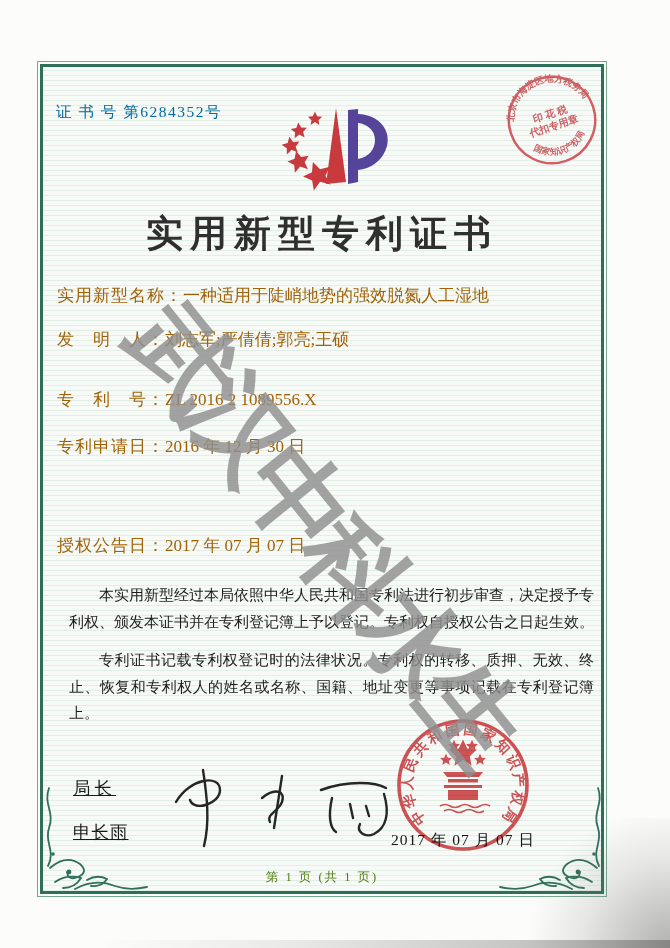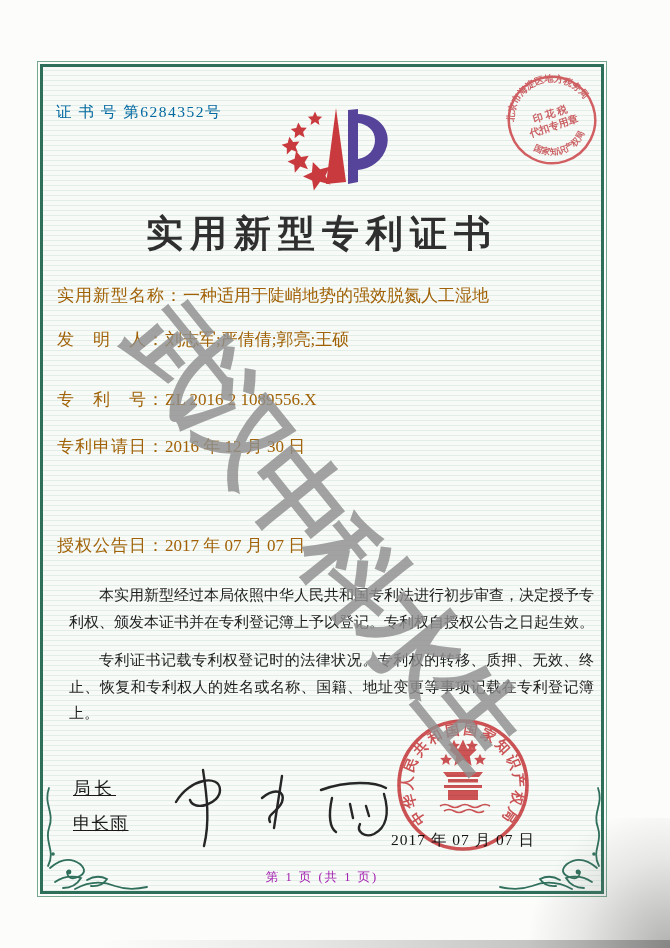--- a/index.html
+++ b/index.html
@@ -17,27 +17,27 @@
   .logo{position:absolute;left:258px;top:102px;width:140px;height:92px;z-index:10;}
   .tax-stamp{position:absolute;left:504px;top:72px;width:96px;height:96px;z-index:40;opacity:.85;}
   .title{position:absolute;left:37px;top:199px;width:570px;text-align:center;
          font-size:37px;font-weight:600;letter-spacing:7px;color:#2f2f2f;z-index:10;margin-top:10px;}
   .field{position:absolute;left:57px;width:545px;font-size:17px;color:#a16207;z-index:10;white-space:nowrap;}
   .field .lbl{letter-spacing:1px;}
   .paras{position:absolute;left:57px;top:570px;width:549px;z-index:10;}
   .paras p{margin:12px;font-size:15px;line-height:26.5px;text-indent:2em;text-align:justify;color:#1c1c1c;}
   .signer{position:absolute;left:73px;top:776px;z-index:10;font-size:17.5px;color:#1a1a1a;text-decoration:underline;}
   .signer .role{letter-spacing:4px;display:block;}
-  .signer .name{display:block;margin-top:11px;letter-spacing:1px;}
+  .signer .name{display:block;margin-top:20px;letter-spacing:1px;}
   .signature{position:absolute;left:158px;top:758px;width:250px;height:100px;z-index:15;}
   .agency-seal{position:absolute;left:388px;top:712px;width:150px;height:150px;z-index:40;
                mix-blend-mode:multiply;opacity:.92;}
   .seal-date{position:absolute;left:391px;top:830px;font-size:15.5px;letter-spacing:1px;color:#141414;z-index:30;white-space:nowrap;}
   .footer{position:absolute;left:37px;top:869px;width:570px;text-align:center;
-          font-size:12.5px;letter-spacing:2px;color:#a21caf;z-index:10;}
+          font-size:12.5px;letter-spacing:2px;color:#4d7c0f;z-index:10;}
   .watermark{position:absolute;left:150px;top:266px;z-index:50;pointer-events:none;
              font-family:"Liberation Sans",sans-serif;font-weight:700;font-size:102px;
              letter-spacing:-10px;color:#8f8f8f;opacity:.82;white-space:nowrap;
              transform:rotate(51deg);transform-origin:0 50%;line-height:102px;}
   .flourish{position:absolute;z-index:12;}
   .flourish.left{left:41px;top:786px;}
   .flourish.right{left:494px;top:786px;transform:scaleX(-1);}
   .scan-shadow-corner{position:absolute;right:0;bottom:0;width:150px;height:130px;z-index:60;pointer-events:none;
      background:radial-gradient(circle at 100% 100%, rgba(55,55,55,.38), rgba(120,120,120,.16) 45%, transparent 72%);}
   .scan-shadow-bottom{position:absolute;left:0;bottom:0;width:100%;height:8px;z-index:60;pointer-events:none;

